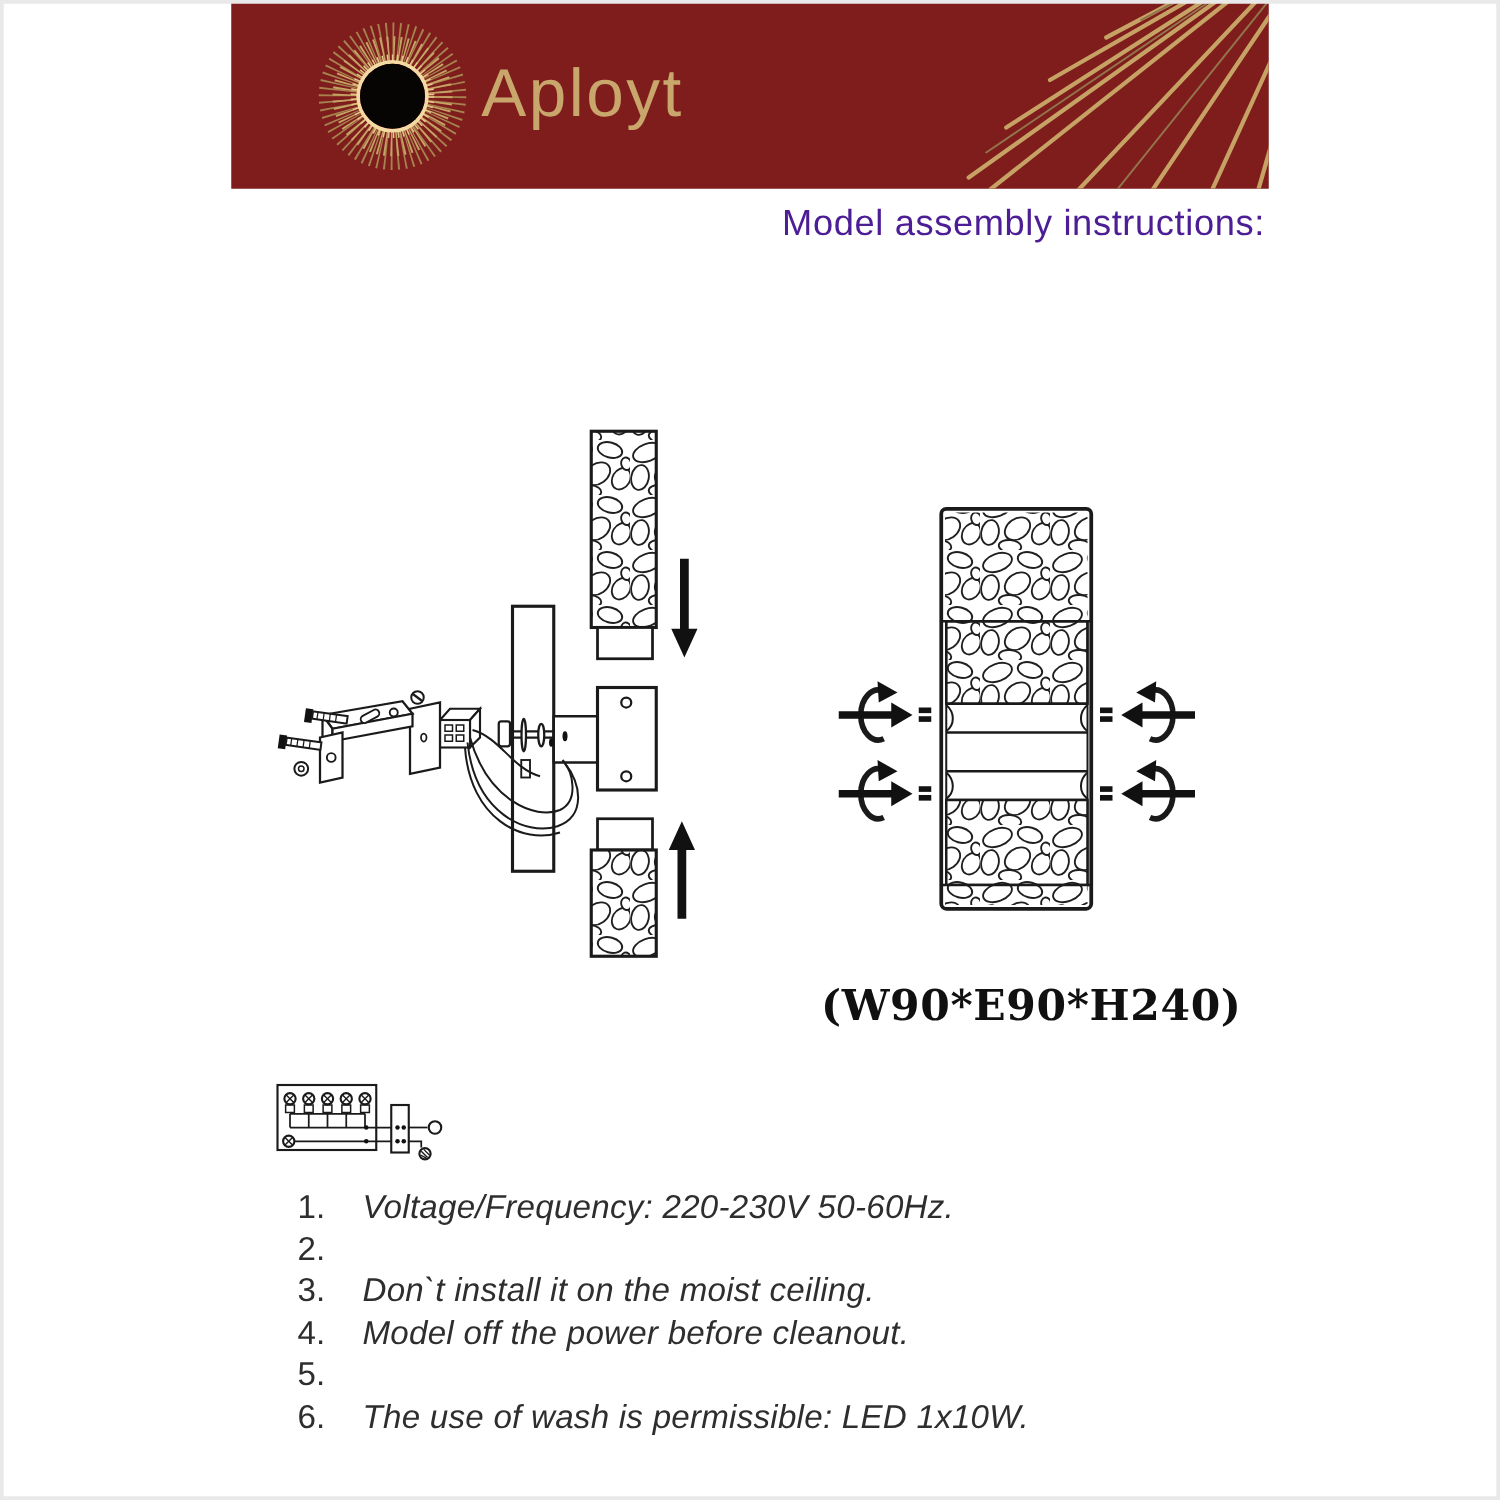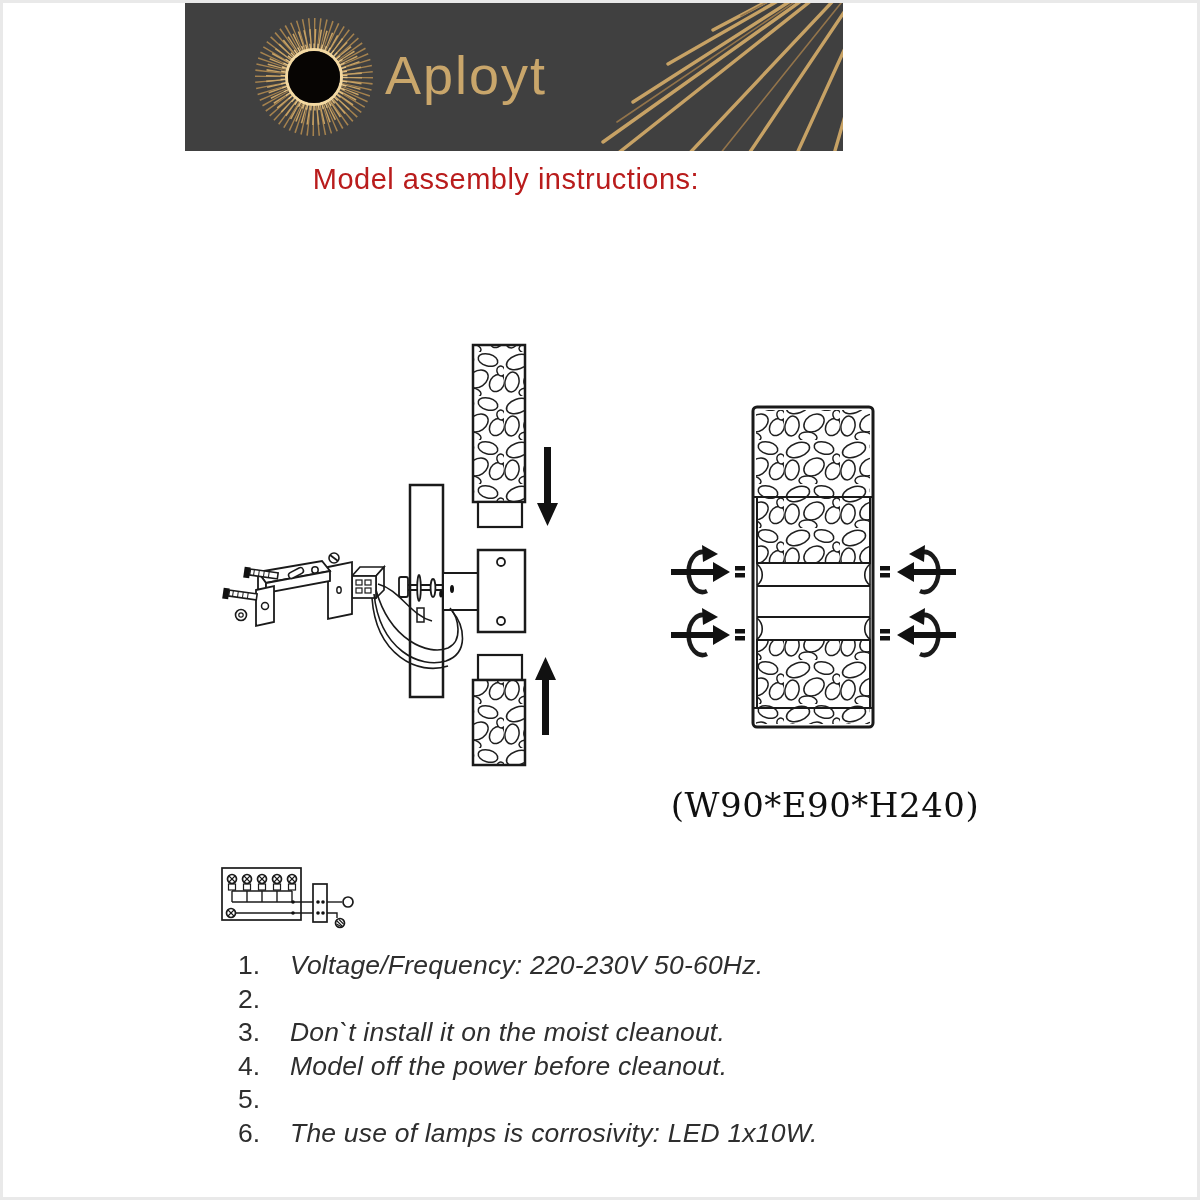--- a/index.html
+++ b/index.html
@@ -1,38 +1,38 @@
 <!DOCTYPE html>
 <html><head>
 <meta charset="utf-8">
 <style>
   html,body{margin:0;padding:0;}
   body{width:1200px;height:1200px;background:#ffffff;position:relative;
        font-family:"Liberation Sans", sans-serif;overflow:hidden;}
   .page-frame{position:absolute;inset:0;box-shadow:inset 0 0 0 3px #e9e9e9;pointer-events:none;z-index:50;}
 
   
-  .banner{position:absolute;left:185px;top:2px;width:658px;height:149px;background:#404040;overflow:hidden;}
+  .banner{position:absolute;left:185px;top:2px;width:830px;height:149px;background:#7f1d1d;overflow:hidden;}
   .brand-logo{position:absolute;left:55px;top:1px;width:148px;height:148px;}
   .brand-name{position:absolute;left:200px;top:38px;width:260px;height:70px;line-height:70px;
               font-size:54px;font-weight:400;letter-spacing:2px;color:#c9a66b;
               font-stretch:condensed;}
   .banner-rays{position:absolute;right:0;top:0;width:340px;height:149px;}
 
   
-  .title-block{position:absolute;left:0;top:161px;width:1012px;text-align:center;color:#b91c1c;}
+  .title-block{position:absolute;left:0;top:161px;width:1012px;text-align:right;color:#4c1d95;}
   .title-line{font-size:29px;font-weight:500;letter-spacing:0.5px;line-height:36px;}
   .model-line{font-size:27px;font-weight:500;letter-spacing:0.5px;line-height:34px;}
 
   
   .diagram-layer{position:absolute;inset:0;width:1200px;height:1200px;}
 
   
   .dim-text{position:absolute;left:650px;top:785px;width:350px;text-align:center;
-            font-family:"DejaVu Serif", serif;font-weight:400;font-size:34px;color:#101010;
+            font-family:"DejaVu Serif", serif;font-weight:700;font-size:34px;color:#101010;
             letter-spacing:0.5px;}
 
   
   .instructions{position:absolute;left:238px;top:950px;width:780px;color:#2e2e2e;}
   .instr-row{display:flex;align-items:baseline;height:33.5px;font-size:26.5px;font-weight:500;}
   .instr-num{width:36px;flex:0 0 36px;}
   .instr-gap{width:16px;flex:0 0 16px;}
   .instr-text{white-space:nowrap;letter-spacing:0.2px;font-style:italic;}
 </style>
 </head>
@@ -319,29 +319,29 @@
       <span class="instr-gap"></span>
     <span class="instr-text">Voltage/Frequency: 220-230V 50-60Hz.</span>
   </div>
   <div class="instr-row">
     <span class="instr-num">2.</span>
       <span class="instr-gap"></span>
   </div>
   <div class="instr-row">
     <span class="instr-num">3.</span>
       <span class="instr-gap"></span>
-    <span class="instr-text">Don`t install it on the moist cleanout.</span>
+    <span class="instr-text">Don`t install it on the moist ceiling.</span>
   </div>
   <div class="instr-row">
     <span class="instr-num">4.</span>
       <span class="instr-gap"></span>
     <span class="instr-text">Model off the power before cleanout.</span>
   </div>
   <div class="instr-row">
     <span class="instr-num">5.</span>
       <span class="instr-gap"></span>
   </div>
   <div class="instr-row">
     <span class="instr-num">6.</span>
       <span class="instr-gap"></span>
-    <span class="instr-text">The use of lamps is corrosivity: LED 1x10W.</span>
+    <span class="instr-text">The use of wash is permissible: LED 1x10W.</span>
   </div>
 </div>
 
 </body></html>

